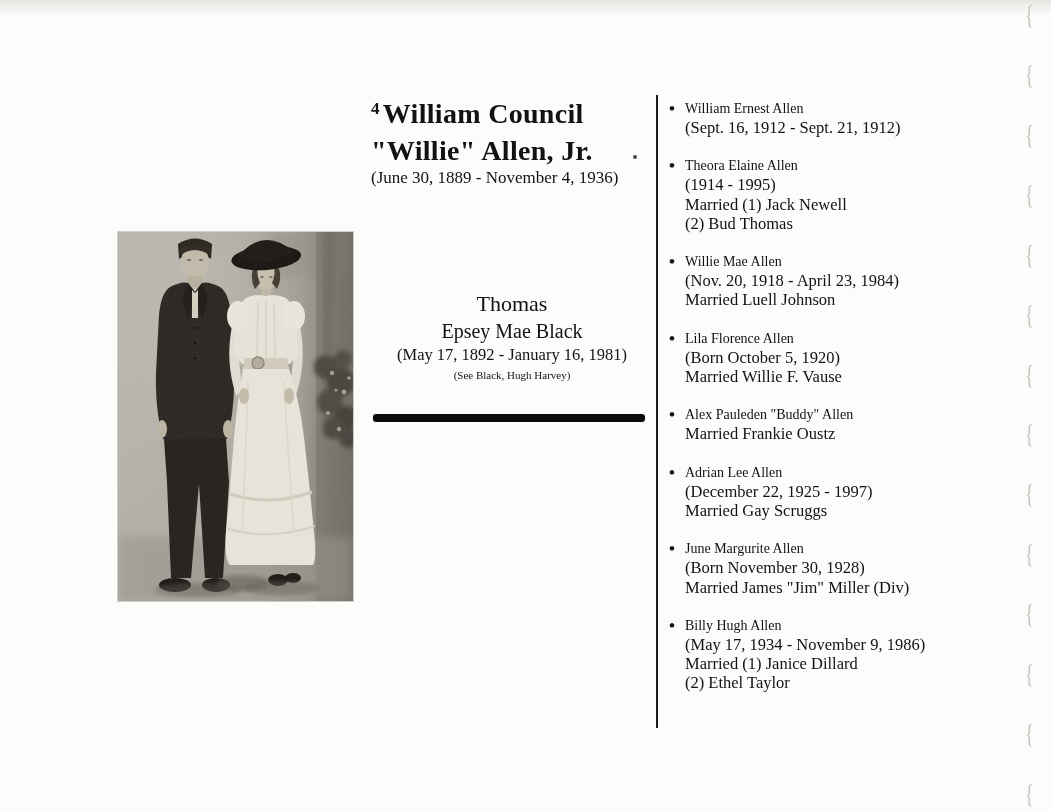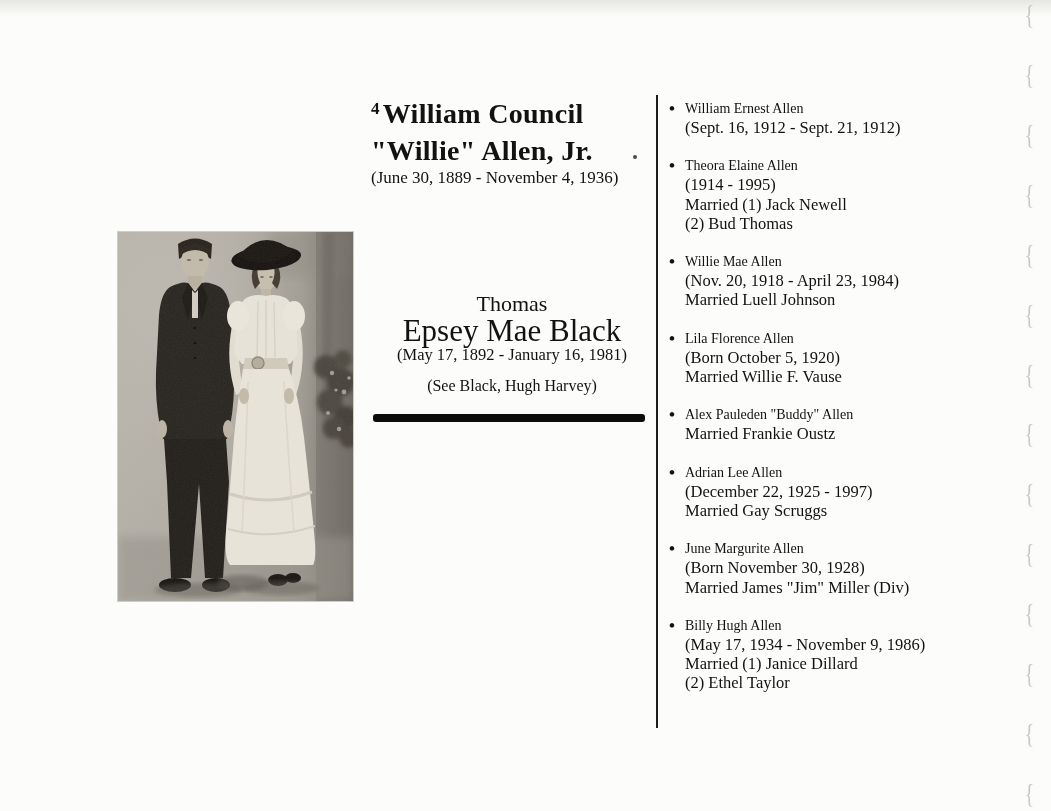--- a/index.html
+++ b/index.html
@@ -27,23 +27,23 @@
   .photo-frame svg{ display:block; width:100%; height:100%; }
 
   
   .title-block{ position:absolute; left:371px; top:97px; width:282px; text-align:left; }
   .title-line{ font-weight:bold; font-size:28px; line-height:33px; letter-spacing:0.3px; white-space:nowrap; }
   .gen-sup{ font-size:17px; font-weight:bold; position:relative; top:-9px; margin-right:3px; }
   .title-dates{ font-size:17px; line-height:19px; margin-top:1px; white-space:nowrap; }
 
   .marriage-block{ position:absolute; left:371px; top:291px; width:282px; text-align:center; }
   .married-label{ font-size:22px; line-height:26px; }
-  .spouse-name{ font-size:31px; line-height:28px; }
+  .spouse-name{ font-size:20px; line-height:28px; }
   .spouse-dates{ font-size:16.5px; line-height:20px; }
-  .see-ref{ font-size:16px; line-height:16px; margin-top:13px; }
+  .see-ref{ font-size:11px; line-height:16px; margin-top:2px; }
 
   .hr-thick{ position:absolute; left:373px; top:414px; width:272px; height:8px;
              background:#0c0c0c; border-radius:3px; }
   .v-rule{ position:absolute; left:656px; top:95px; width:2px; height:633px; background:#1c1c1c; }
   .ink-dot{ position:absolute; left:633px; top:155px; width:4px; height:4px;
             background:#2c2c2c; border-radius:50%; opacity:0.85; }
 
   
   .children-list{ position:absolute; left:670px; top:99px; width:330px;
                   list-style:none; margin:0; padding:0; }

